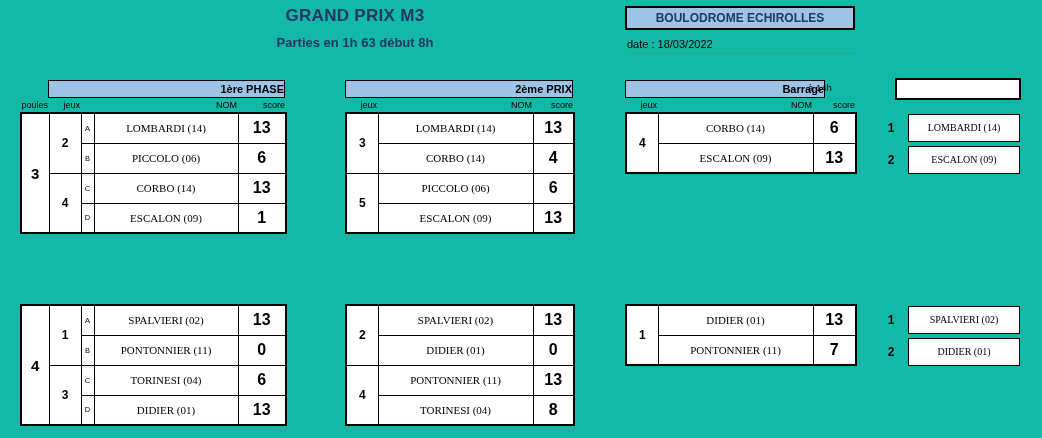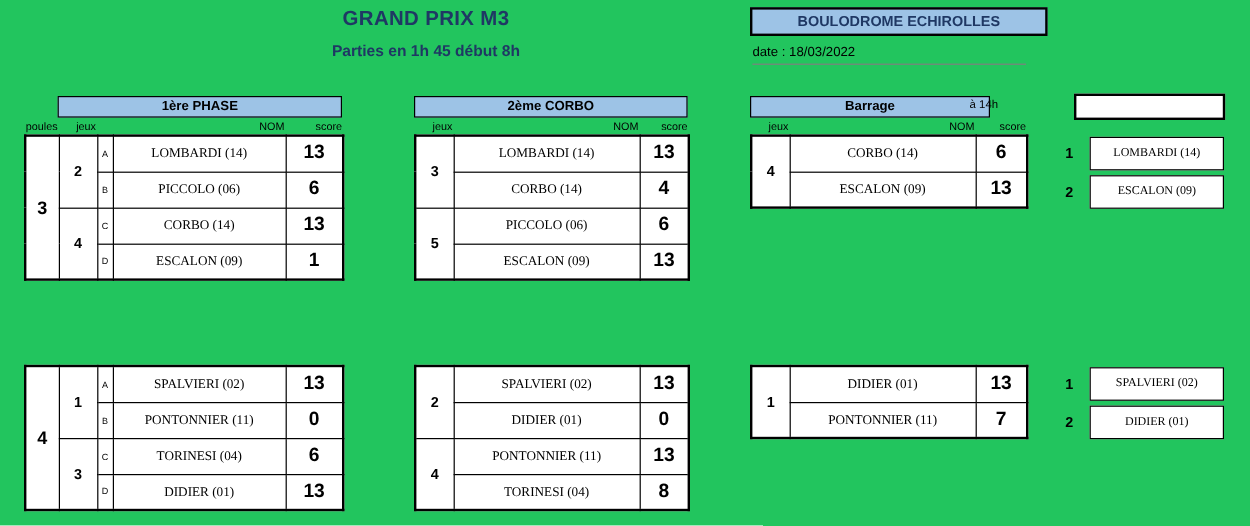--- a/index.html
+++ b/index.html
@@ -1,24 +1,24 @@
 <!DOCTYPE html>
 <html><head>
 <meta charset="utf-8">
 <style>
   *{margin:0;padding:0;box-sizing:border-box;}
   html,body{background:#fff;}
   body{font-family:"Liberation Sans",sans-serif;color:#000;}
-  #page{position:relative;width:1042px;height:438px;background:#22c55e;overflow:hidden;}
+  #page{position:relative;width:1042px;height:438px;background:#14b8a6;overflow:hidden;}
   .abs{position:absolute;}
   .title{left:150px;top:6px;width:410px;text-align:center;font-size:17px;font-weight:bold;color:#1F3864;letter-spacing:.3px;}
   .subtitle{left:150px;top:35px;width:410px;text-align:center;font-size:13px;font-weight:bold;color:#1F3864;}
-  .venue{left:625px;top:6px;width:248px;height:24px;background:#9DC3E6;border:2px solid #000;text-align:center;line-height:20px;font-weight:bold;font-size:12px;color:#1F3864;}
+  .venue{left:625px;top:6px;width:230px;height:24px;background:#9DC3E6;border:2px solid #000;text-align:center;line-height:20px;font-weight:bold;font-size:12px;color:#1F3864;}
   .daterow{left:627px;top:34px;width:228px;height:20px;line-height:20px;font-weight:normal;font-size:11px;border-bottom:1px solid #7F7F7F;}
-  .phead{top:80px;height:18px;line-height:16px;background:#9DC3E6;border:1px solid #000;font-weight:bold;font-size:11px;text-align:center;}
+  .phead{top:80px;height:18px;line-height:16px;background:#9DC3E6;border:1px solid #000;font-weight:bold;font-size:11px;text-align:right;}
   .clab{top:99px;height:12px;line-height:12px;font-size:9px;text-align:right;}
   .t{position:absolute;border-collapse:collapse;table-layout:fixed;background:#fff;border:2px solid #000;}
   .t td{border:1px solid #000;text-align:center;vertical-align:middle;padding:0;overflow:hidden;white-space:nowrap;}
   .t tr{height:30px;}
   td.poulec{font-weight:bold;font-size:15px;}
   td.jeuc{font-weight:bold;font-size:12px;}
   td.ltr{font-size:7.5px;}
   td.nom{font-family:"Liberation Serif",serif;font-size:11px;}
   td.sc{font-weight:bold;font-size:16px;}
   .t14-label{left:808px;top:82px;font-size:9.5px;}
@@ -26,26 +26,26 @@
   .frow{display:flex;gap:6px;}
   .rank{width:22px;height:28px;line-height:28px;text-align:center;font-weight:bold;font-size:12px;}
   .fbox{width:112px;height:28px;line-height:25px;border:1.5px solid #000;text-align:center;font-family:"Liberation Serif",serif;font-size:10px;background:#fff;}
 </style>
 </head>
 <body>
 
 <div id="page">
 
   <div class="abs title">GRAND PRIX M3</div>
-  <div class="abs subtitle">Parties en 1h 45 début 8h</div>
+  <div class="abs subtitle">Parties en 1h 63 début 8h</div>
   <div class="abs venue">BOULODROME ECHIROLLES</div>
   <div class="abs daterow">date : 18/03/2022</div>
 
   <div class="abs phead" style="left:48px;width:237px;">1ère PHASE</div>
-  <div class="abs phead" style="left:345px;width:228px;">2ème CORBO</div>
+  <div class="abs phead" style="left:345px;width:228px;">2ème PRIX</div>
   <div class="abs phead" style="left:625px;width:200px;">Barrage</div>
   <div class="abs t14-label">à 14h</div>
   <div class="abs t14-box"></div>
 
   <div class="abs clab" style="left:20px;width:28px;">poules</div>
   <div class="abs clab" style="left:48px;width:32px;">jeux</div>
   <div class="abs clab" style="left:93px;width:144px;">NOM</div>
   <div class="abs clab" style="left:237px;width:48px;">score</div>
 
   <div class="abs clab" style="left:345px;width:32px;">jeux</div>

